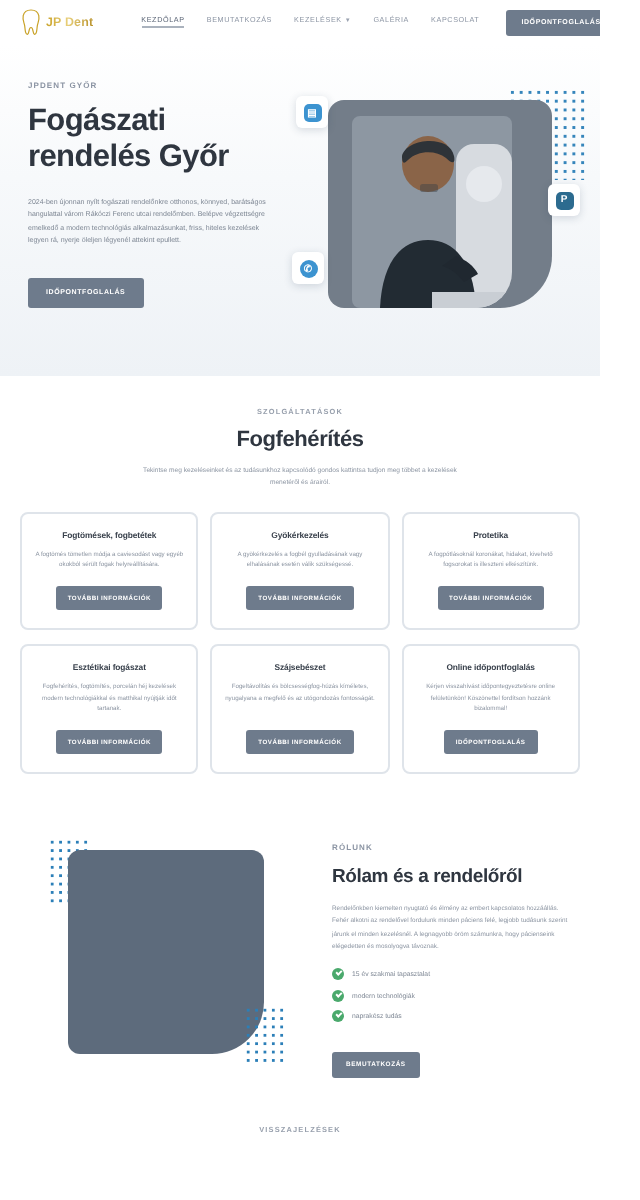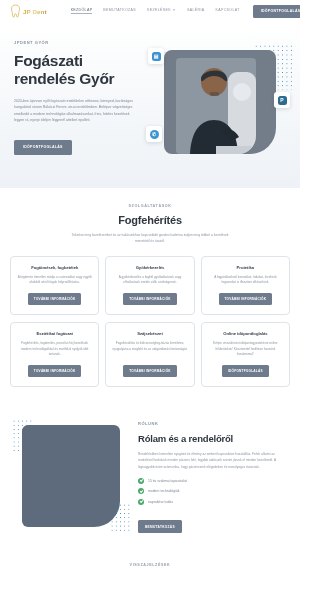--- a/index.html
+++ b/index.html
@@ -145,22 +145,23 @@
   .card-btn {
     background: #6e7b8c; color: #fff; font-size: 3.1px;
     letter-spacing: .25px; text-transform: uppercase;
     padding: 4px 6px; border-radius: 1.5px; cursor: pointer;
     white-space: nowrap; font-weight: 600;
   }
   .grid-row2 { margin-top: 7px; }
 
   
   .about {
-    display: flex; gap: 8px; padding: 18px 12px 10px;
+    display: flex; gap: 24px; padding: 18px 12px 10px;
     align-items: flex-start;
+    margin-left: 12px;
   }
   .about-art { position: relative; width: 118px; height: 120px; flex: none; }
   .about-shape {
     position: absolute; left: 10px; top: 6px; width: 98px; height: 102px;
     background: #5d6b7c; border-radius: 6px 6px 26px 6px;
   }
   .about-dots-l {
     position: absolute; left: 0; top: 0; width: 22px; height: 34px;
     background-image: radial-gradient(#2b7fb8 .7px, transparent .75px);
     background-size: 4.2px 4.2px;

